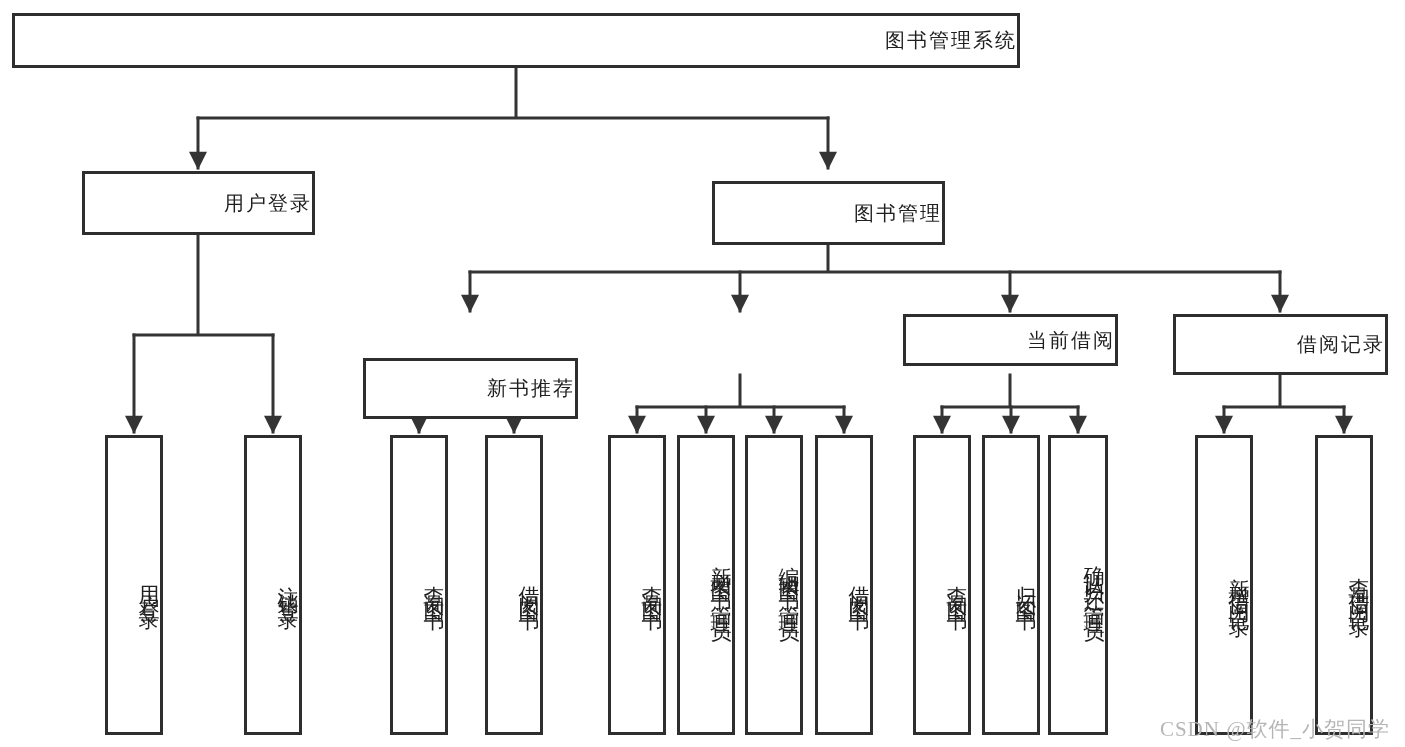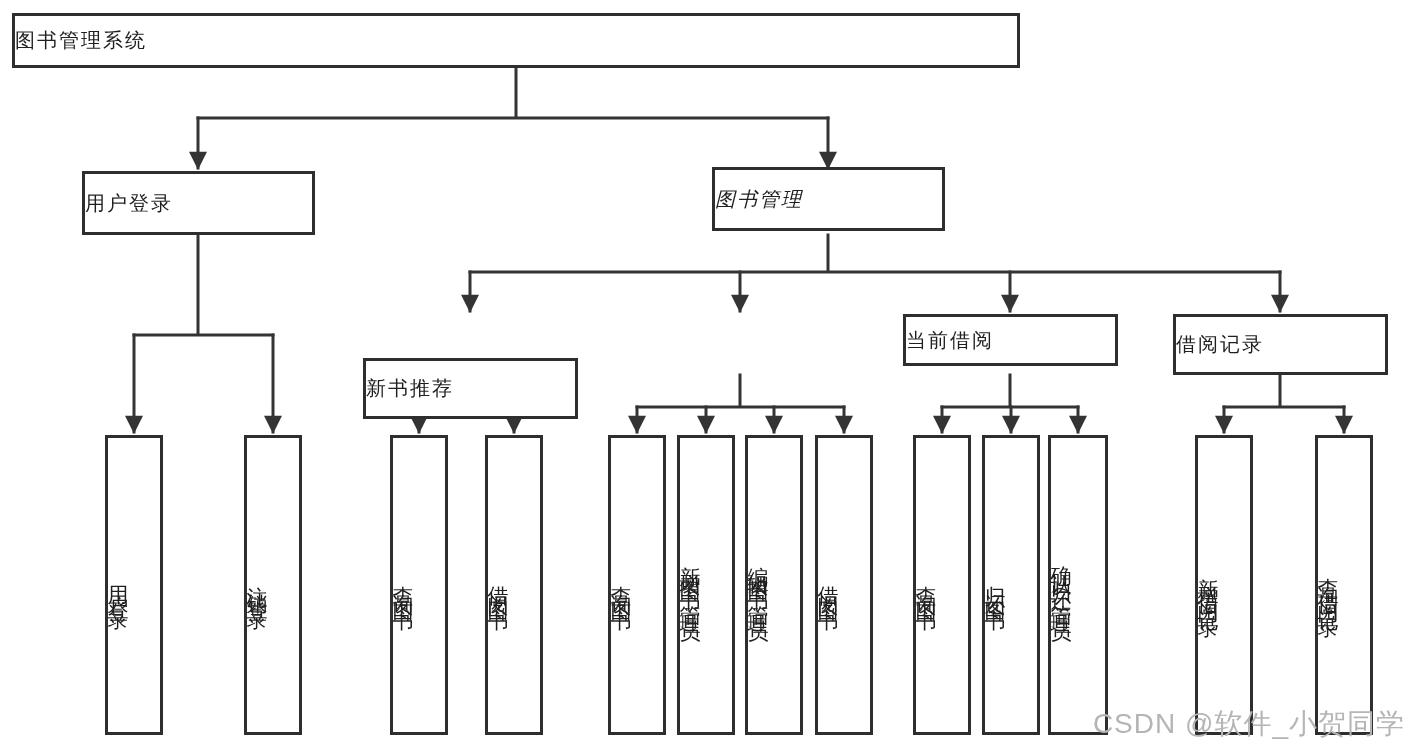--- a/index.html
+++ b/index.html
@@ -35,45 +35,46 @@
     stroke-linecap: square;
   }
   svg.connectors marker path { fill: var(--line); stroke: none; }
 
   .box {
     position: absolute;
     background: var(--fill);
     border: 3px solid var(--border);
     display: flex;
     align-items: center;
-    justify-content: flex-start;
+    justify-content: flex-end;
     color: var(--text);
     z-index: 2;
   }
   .box.h span {
     font-size: 20px;
     letter-spacing: 2px;
     white-space: nowrap;
   }
   .box.v span {
     writing-mode: vertical-rl;
     font-size: 21px;
     letter-spacing: 8px;
     line-height: 1;
   }
 
   .watermark {
     position: absolute;
-    right: 0;
+    right: 15px;
     bottom: 4px;
-    font-size: 28px;
+    font-size: 21px;
     color: var(--watermark);
     letter-spacing: 1px;
     z-index: 3;
     white-space: nowrap;
+    font-family: Liberation Serif, serif;
   }
 </style>
 </head>
 <body>
 
 <div class="stage">
 
   <svg class="connectors" viewBox="0 0 1405 747" xmlns="http://www.w3.org/2000/svg" aria-hidden="true">
     <defs>
       <marker id="arrow" viewBox="0 0 10 10" refX="9" refY="5" markerWidth="9" markerHeight="6" orient="auto">
@@ -112,21 +113,21 @@
     <line class="arrow" x1="1344" y1="407" x2="1344" y2="432" marker-end="url(#arrow)"></line>
   </svg>
 
   <div class="box h" style="left:12px; top:13px; width:1008px; height:55px;">
     <span>图书管理系统</span>
   </div>
 
   <div class="box h" style="left:82px; top:171px; width:233px; height:64px;">
     <span>用户登录</span>
   </div>
-  <div class="box h" style="left:712px; top:167px; width:233px; height:64px;font-style:italic;">
+  <div class="box h" style="left:712px; top:181px; width:233px; height:64px;">
     <span>图书管理</span>
   </div>
 
   <div class="box h" style="left:363px; top:314px; width:215px; height:61px;margin-top:44px;">
     <span>新书推荐</span>
   </div>
   <div class="box h" style="left:903px; top:314px; width:215px; height:52px;">
     <span>当前借阅</span>
   </div>
   <div class="box h" style="left:1173px; top:314px; width:215px; height:61px;">

